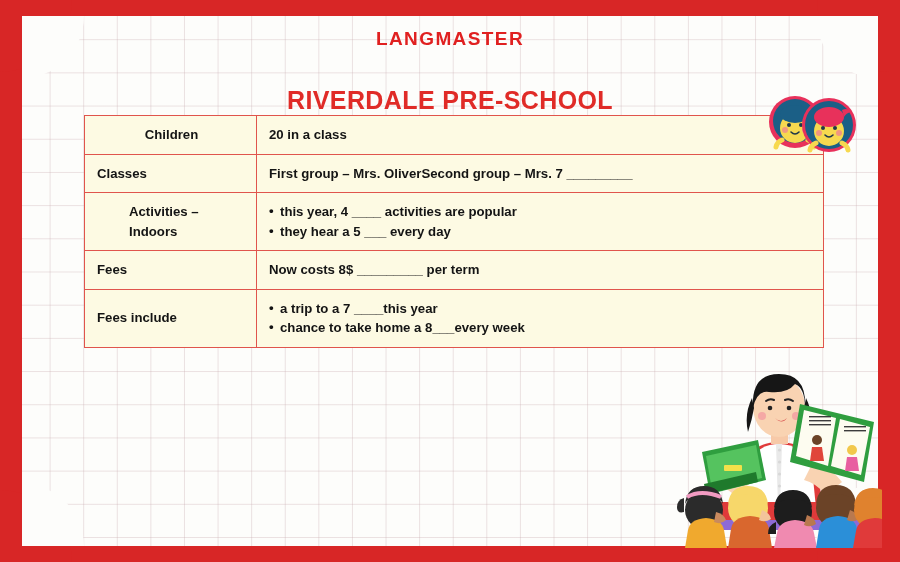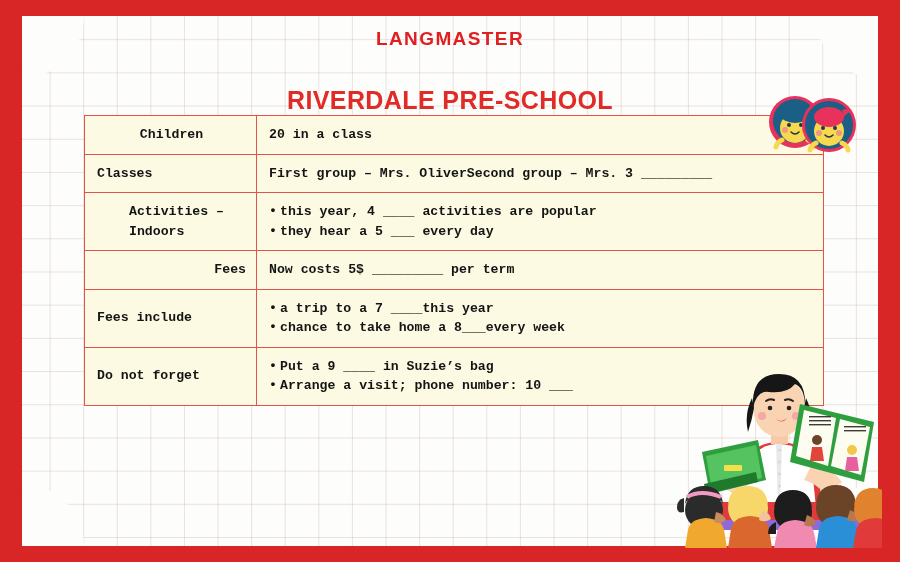--- a/index.html
+++ b/index.html
@@ -53,21 +53,20 @@
   }
   table.ws td{
     border:1.3px solid #e0544c;
     background:#fdfae3;
     color:#141414;
     font-size:13.2px;
     font-weight:bold;
     padding:9px 10px 9px 12px;
     vertical-align:middle;
     line-height:1.48;
-    font-family:Liberation Mono, monospace;
   }
   table.ws td.k{width:149px;}
   .hdr td{text-align:left;font-size:13.6px;padding-top:13px;padding-bottom:13px;}
   .hdr td.k{text-align:center;}
   ul.bl{margin:0;padding:0;list-style:none;}
   ul.bl li{position:relative;padding-left:11px;}
   ul.bl li:before{content:"\2022";position:absolute;left:0;top:-1px;}
   .two-line{line-height:1.5;}
 
   
@@ -99,53 +98,44 @@
   <div class="tbl-wrap">
     <table class="ws">
       <tbody id="tbody">
           <tr class="hdr">
             <td class="k">Children</td>
             <td>20 in a class</td>
           </tr>
           <tr>
             <td class="k two-line" style="white-space: pre-line; margin-left: 28px;">Classes</td>
             <td>
-              <div>First group – Mrs. OliverSecond group – Mrs. 3 _________</div>
+              <div>First group – Mrs. OliverSecond group – Mrs. 7 _________</div>
             </td>
           </tr>
           <tr>
             <td class="k two-line" style="white-space: pre-line; padding-left: 44px;">Activities – Indoors</td>
             <td>
               <ul class="bl">
                 <li>this year, 4 ____ activities are popular</li>
                 <li>they hear a 5 ___ every day</li>
               </ul>
             </td>
           </tr>
           <tr>
-            <td class="k two-line" style="white-space: pre-line; text-align: right;">Fees</td>
-            <td>
-              <div>Now costs 5$ _________ per term</div>
+            <td class="k two-line" style="white-space: pre-line;">Fees</td>
+            <td>
+              <div>Now costs 8$ _________ per term</div>
             </td>
           </tr>
           <tr>
             <td class="k two-line" style="white-space: pre-line;">Fees include</td>
             <td>
               <ul class="bl">
                 <li>a trip to a 7 ____this year</li>
                 <li>chance to take home a 8___every week</li>
-              </ul>
-            </td>
-          </tr>
-          <tr>
-            <td class="k two-line" style="white-space: pre-line;">Do not forget</td>
-            <td>
-              <ul class="bl">
-                <li>Put a 9 ____ in Suzie’s bag</li>
-                <li>Arrange a visit; phone number: 10 ___</li>
               </ul>
             </td>
           </tr>
         </tbody>
     </table>
   </div>
 
   <div class="kid-badges">
     <svg width="90" height="62" viewBox="0 0 90 62">
       <circle cx="27" cy="28" r="26" fill="#e8315b"></circle>

